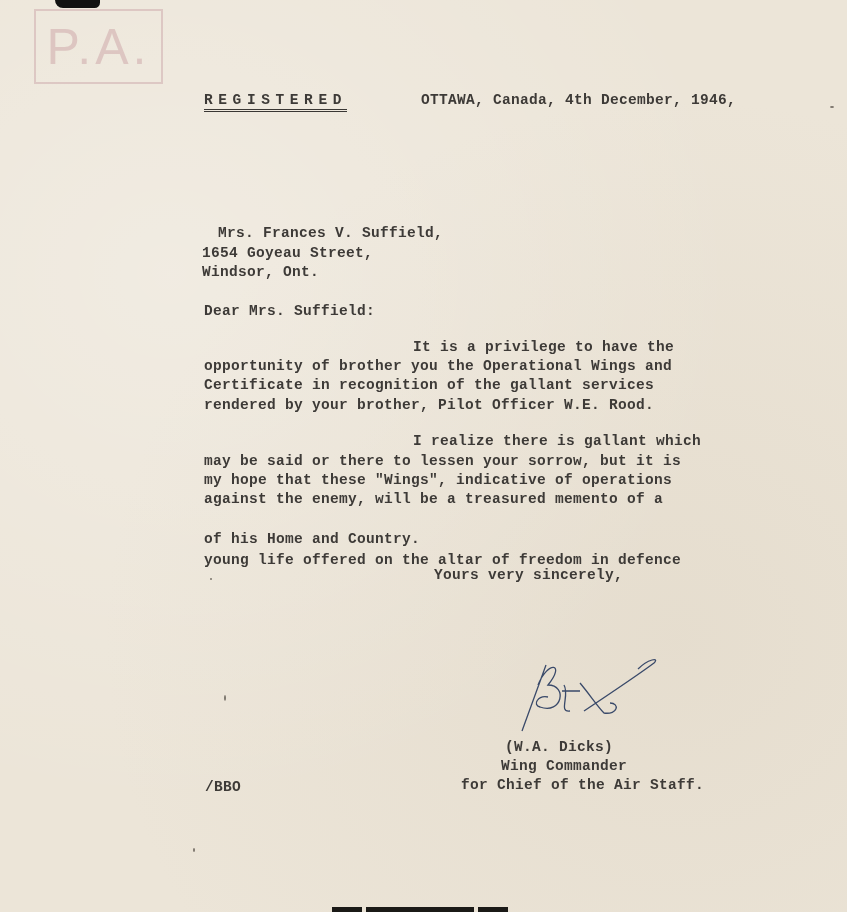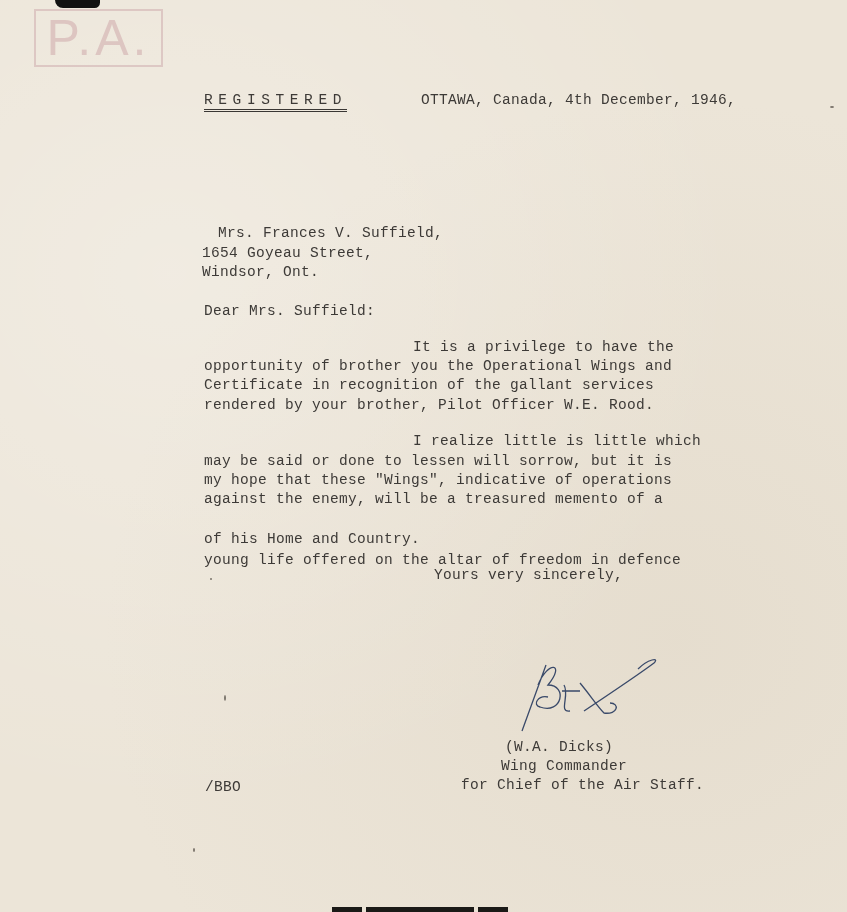--- a/index.html
+++ b/index.html
@@ -5,23 +5,23 @@
   html, body { margin:0; padding:0; }
   body {
     width:847px; height:912px; overflow:hidden; position:relative;
     background:#ece5d8;
     background-image:
       radial-gradient(ellipse at 20% 30%, rgba(255,255,255,0.25), rgba(0,0,0,0) 60%),
       radial-gradient(ellipse at 80% 70%, rgba(210,198,178,0.25), rgba(0,0,0,0) 60%);
     font-family:"Liberation Mono","DejaVu Sans Mono",monospace;
     color:#3a3734;
   }
-  .tw { position:absolute; font-size:14.5px; font-weight:normal; white-space:pre; letter-spacing:0.3px; color:#3d3a37; }
+  .tw { position:absolute; font-size:14.5px; font-weight:bold; white-space:pre; letter-spacing:0.3px; color:#3d3a37; }
   .stamp {
-    position:absolute; left:34px; top:9px; width:129px; height:58px;
+    position:absolute; left:34px; top:9px; width:129px; height:75px;
     border:2px solid rgba(200,160,165,0.45);
     color:rgba(200,155,160,0.45);
     font-family:"Liberation Sans",sans-serif; font-size:50px; letter-spacing:4px;
     display:flex; align-items:center; justify-content:center; box-sizing:border-box;
   }
   .tear { position:absolute; left:55px; top:0; width:45px; height:8px; background:#111; border-radius:0 0 12px 18px; }
   .registered { border-bottom:3px double #3a3734; padding-bottom:1px; letter-spacing:5.6px; }
   .sig { position:absolute; left:518px; top:655px; width:145px; height:80px; }
   .bottom-bar { position:absolute; top:907px; height:5px; background:#1b1a17; }
   .speck { position:absolute; background:#7a746b; border-radius:50%; }
@@ -46,22 +46,22 @@
 <div class="tw" style="left:204px;top:303px;">Dear Mrs. Suffield:</div>
 
 <div>
   <div class="tw" style="left:413px;top:339px;">It is a privilege to have the</div>
   <div class="tw" style="left:204px;top:358px;">opportunity of brother you the Operational Wings and</div>
   <div class="tw" style="left:204px;top:377px;">Certificate in recognition of the gallant services</div>
   <div class="tw" style="left:204px;top:397px;">rendered by your brother, Pilot Officer W.E. Rood.</div>
 </div>
 
 <div>
-  <div class="tw" style="left:413px;top:433px;">I realize little is little which</div>
-  <div class="tw" style="left:204px;top:453px;">may be said or done to lessen will sorrow, but it is</div>
+  <div class="tw" style="left:413px;top:433px;">I realize there is gallant which</div>
+  <div class="tw" style="left:204px;top:453px;">may be said or there to lessen your sorrow, but it is</div>
   <div class="tw" style="left:204px;top:472px;">my hope that these "Wings", indicative of operations</div>
   <div class="tw" style="left:204px;top:491px;">against the enemy, will be a treasured memento of a</div>
   <div class="tw" style="left:204px;top:511px;margin-top:41px;">young life offered on the altar of freedom in defence</div>
   <div class="tw" style="left:204px;top:531px;">of his Home and Country.</div>
 </div>
 
 <div class="tw" style="left:434px;top:567px;">Yours very sincerely,</div>
 
 <svg class="sig" viewBox="0 0 145 80">
   <path d="M4 76 L28 10 M20 30 C30 5,48 8,30 30 C50 30,44 60,22 52 C14 50,20 40,30 42" fill="none" stroke="#3a4a6a" stroke-width="1.3"></path>

